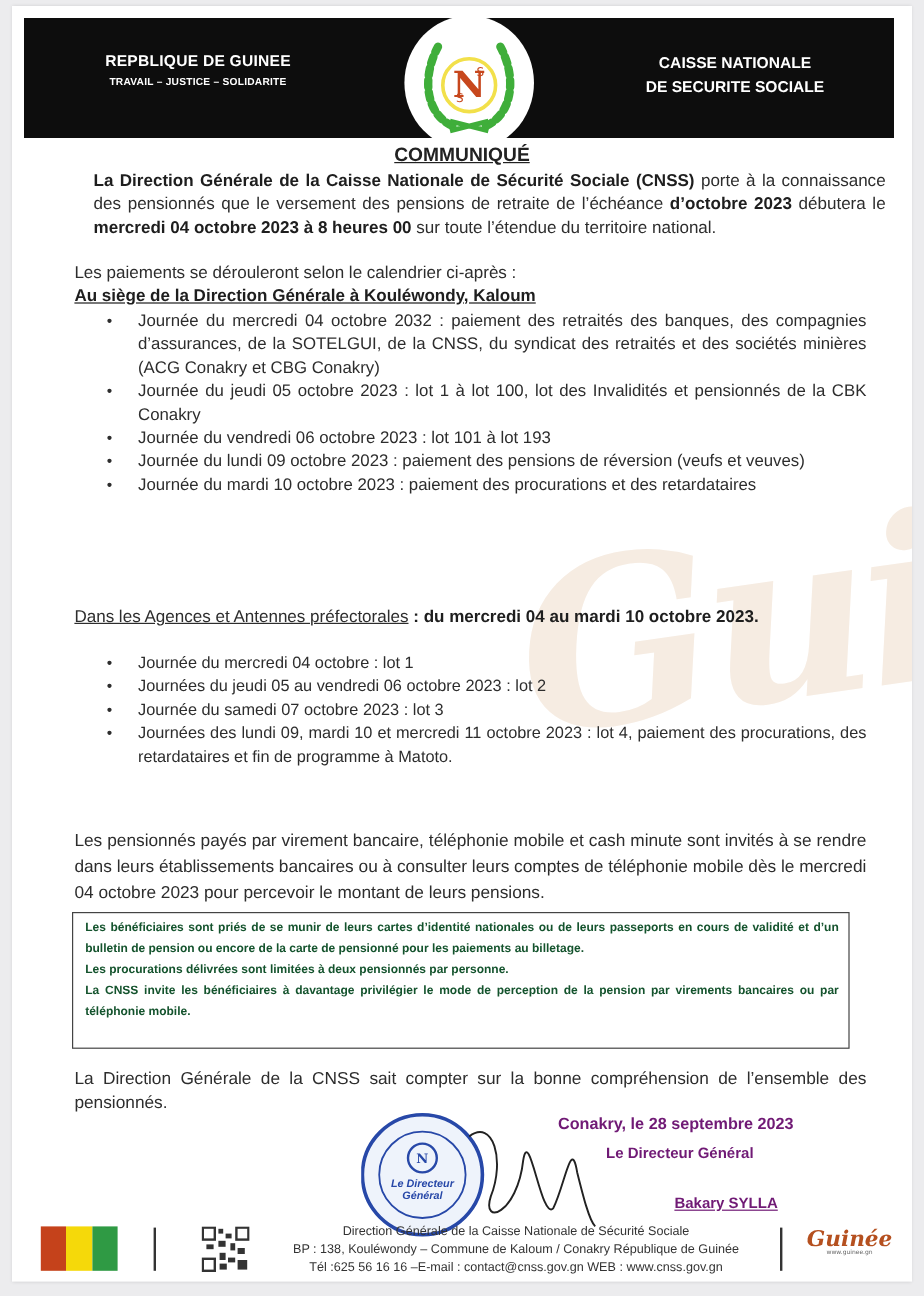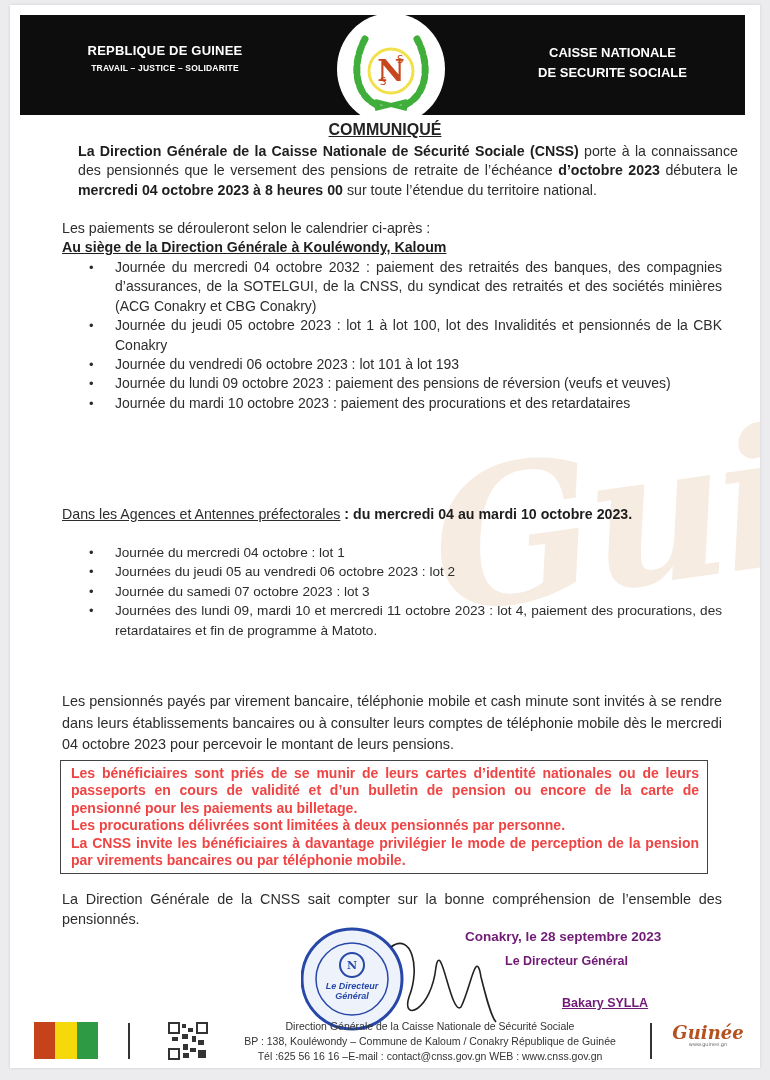--- a/index.html
+++ b/index.html
@@ -62,22 +62,22 @@
   ul.list li { position:relative; padding-left:53px; text-align:justify; }
   ul.list li::before {
     content:"\2022"; position:absolute; left:27px; top:0; font-size:13px;
   }
   .notice {
     position:absolute; left:50px; top:755px; width:646px; height:112px;
     border:1.5px solid #444; padding:0;
   }
   .notice .inner {
     position:absolute; left:10px; top:4px; width:628px;
-    font-family:"Liberation Sans", sans-serif; font-weight:bold; font-size:14px;
-    line-height:17.4px; color:#ef4444; text-align:justify;
+    font-family:"Liberation Sans", sans-serif; font-weight:bold; font-size:10px;
+    line-height:17.4px; color:#14532d; text-align:justify;
   }
   .sig {
     position:absolute; font-family:"Liberation Sans", sans-serif; font-weight:bold;
     font-size:13.5px; color:#701a75;
   }
   .stamp { position:absolute; left:291px; top:922px; }
   .footer-flag { position:absolute; left:24px; top:1017px; width:64px; height:37px; display:flex; }
   .footer-flag span { flex:1; }
   .vdiv { position:absolute; width:2px; height:36px; background:#333; }
   .qr { position:absolute; left:158px; top:1017px; width:40px; height:38px; }

